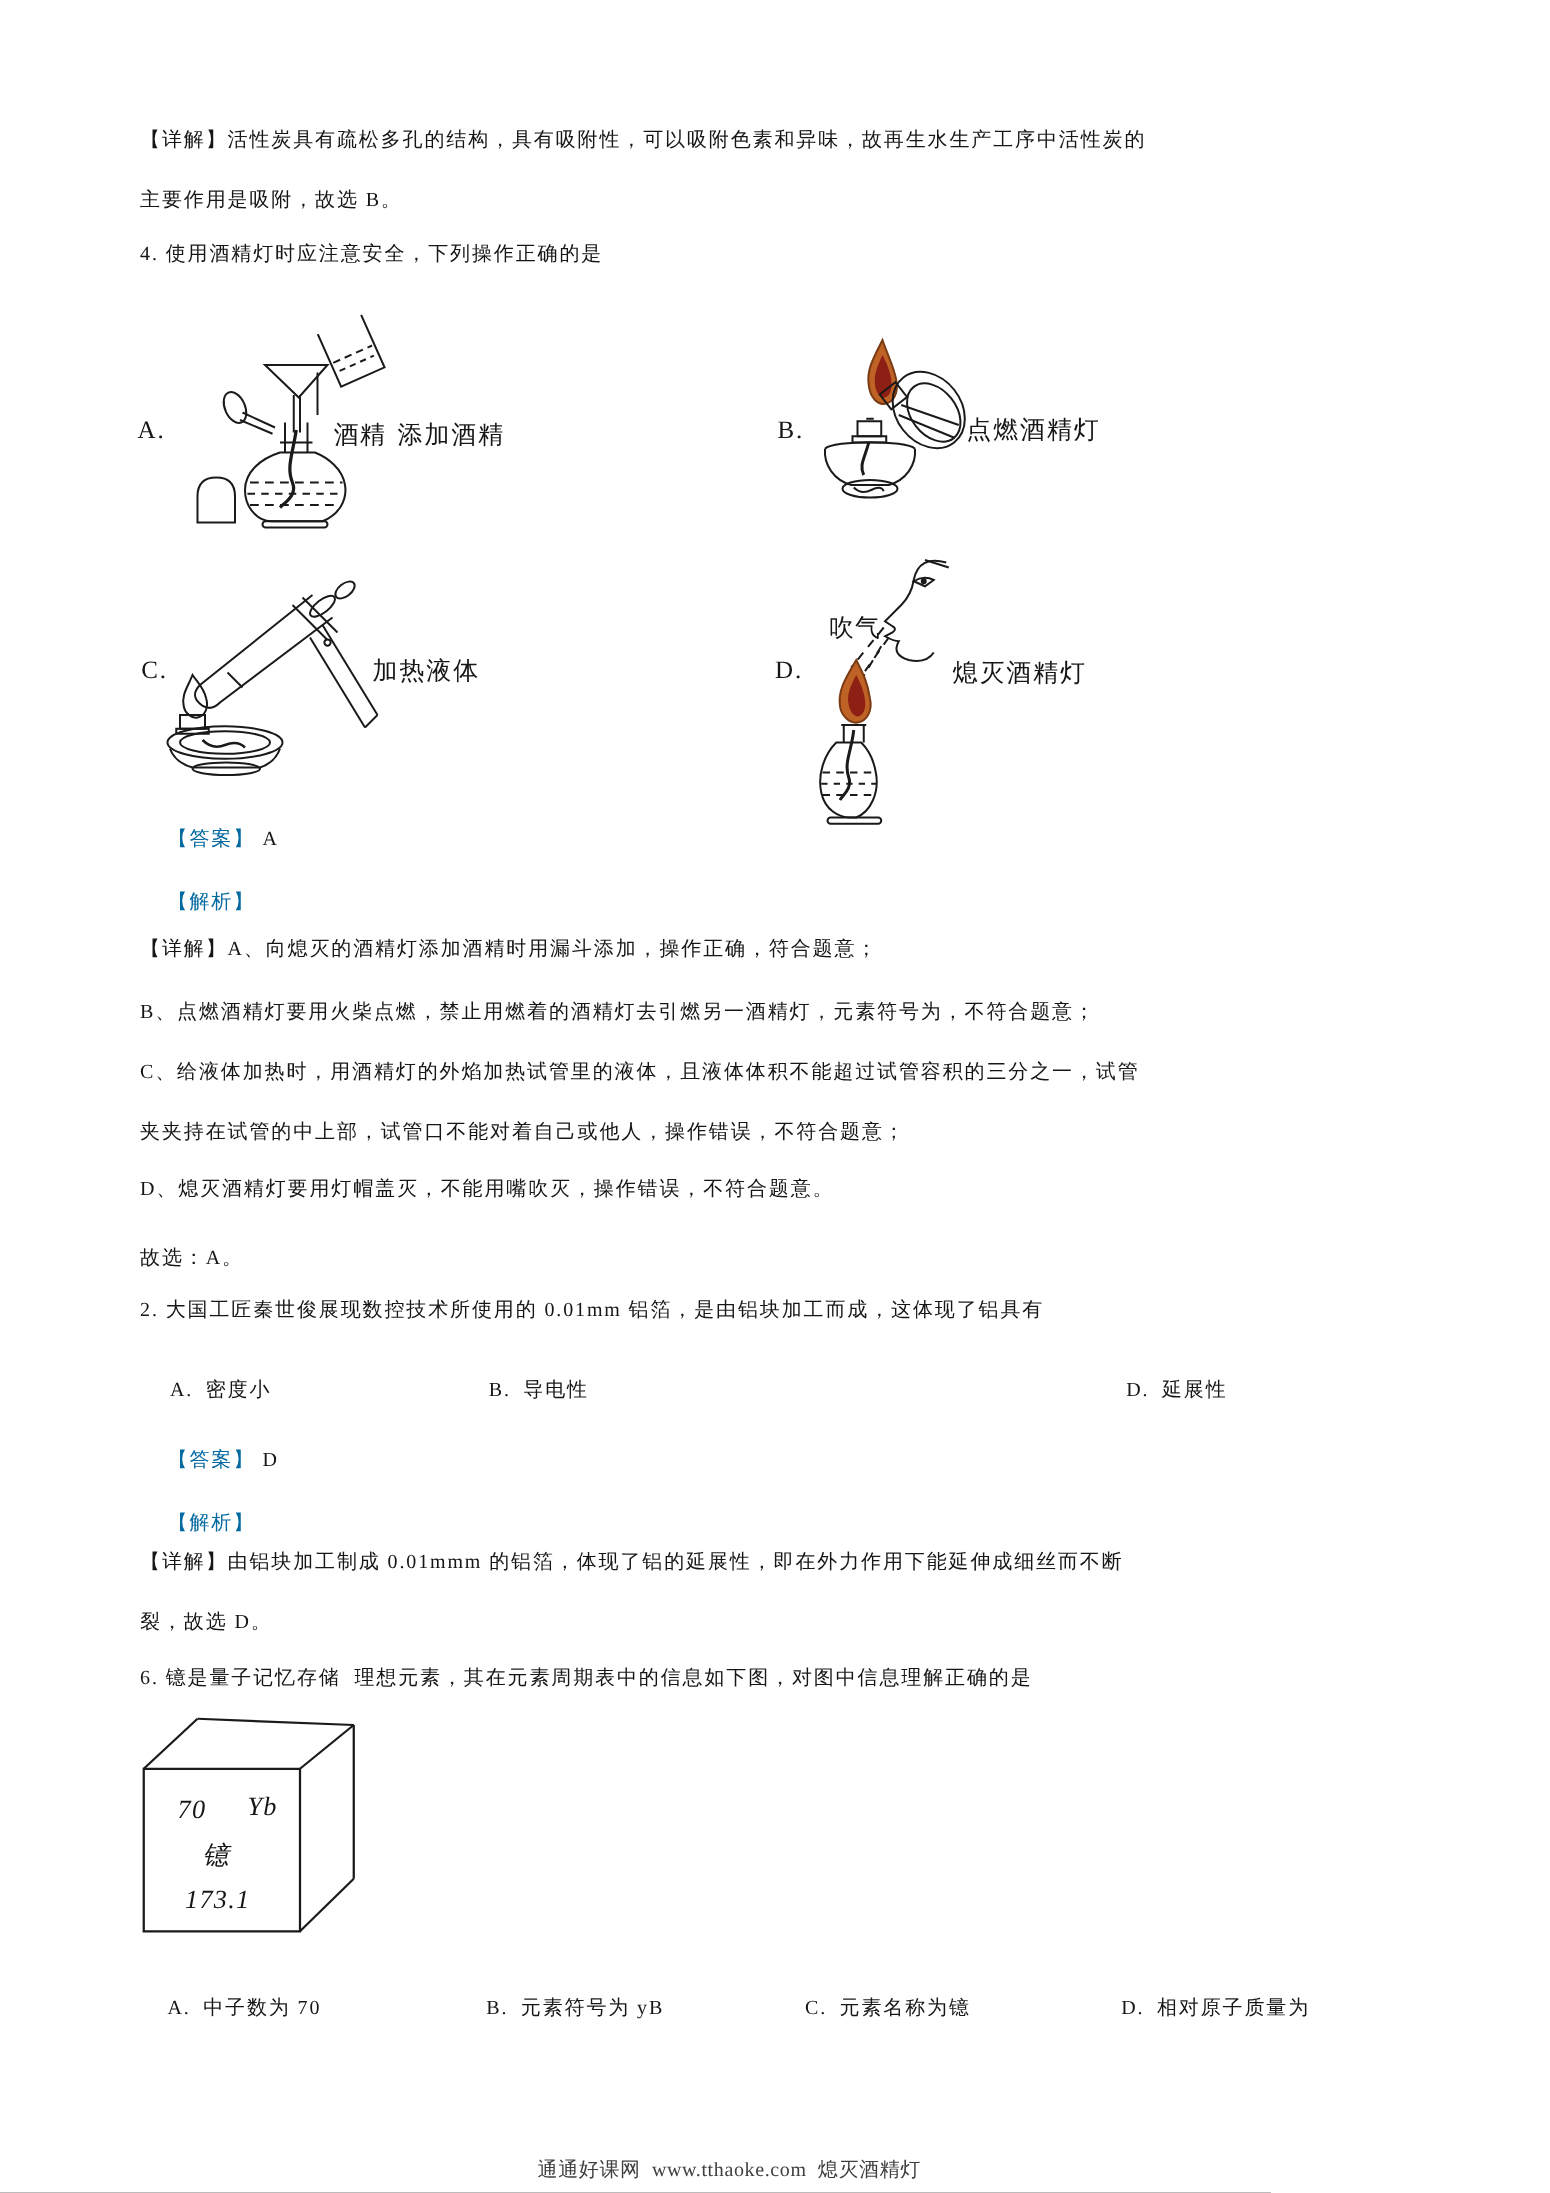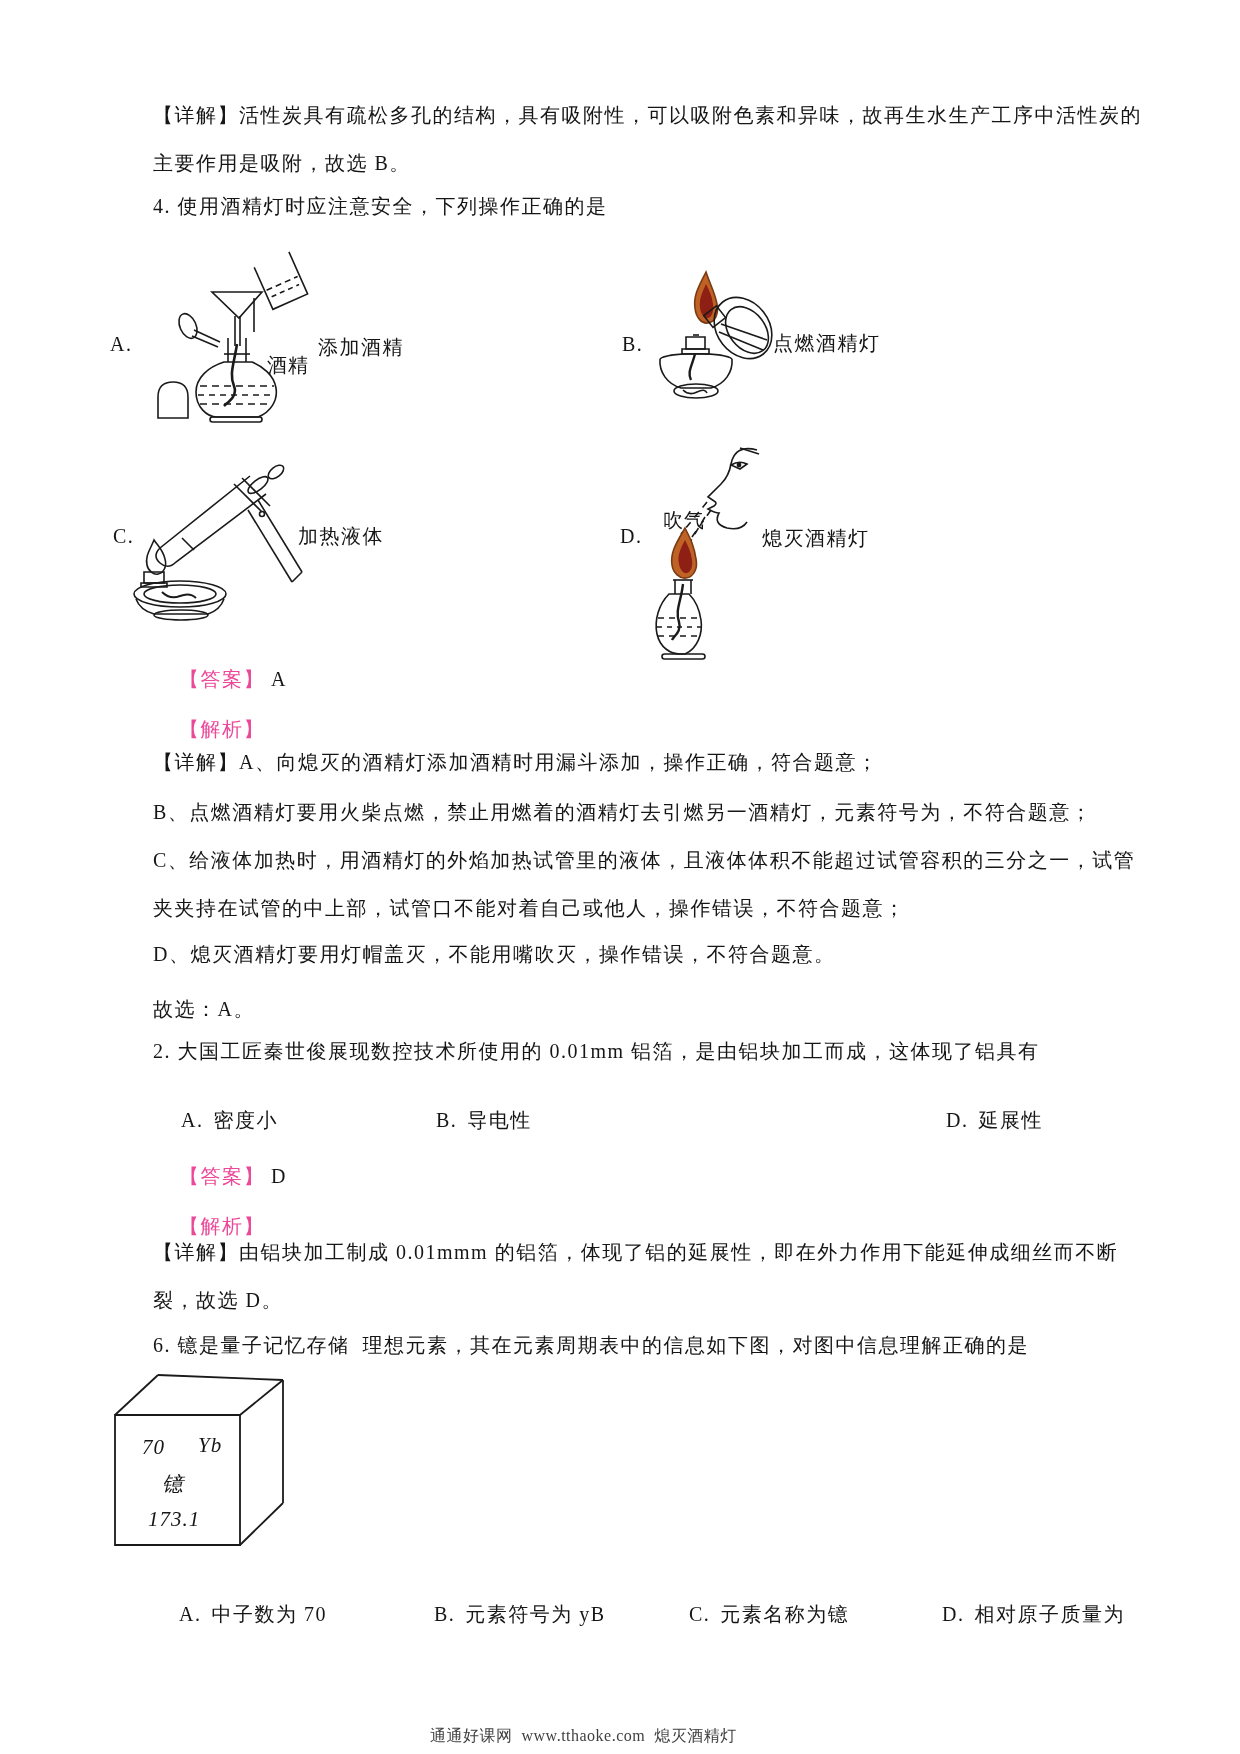--- a/index.html
+++ b/index.html
@@ -6,31 +6,30 @@
   .page{
     position:relative;
     width:1240px;height:1754px;
     background:#ffffff;
     font-family:"Liberation Serif","DejaVu Serif",serif;
     color:#161616;
     overflow:hidden;
   }
   .tline{
     position:absolute;
-    font-size:20px;
+    font-size:16px;
     letter-spacing:1.5px;
     white-space:pre;
     line-height:1.2;
-    margin-left:41px;
   }
-  .marker{color:#ec4899;}
+  .marker{color:#0369a1;}
   .ansletter{margin-left:6px;letter-spacing:0.5px;}
   .optletter{display:inline-block;margin-right:10px;}
   .cap{position:absolute;font-size:20px;letter-spacing:1.5px;white-space:pre;}
-  .small-label{position:absolute;font-size:20px;letter-spacing:1px;white-space:pre;margin-top:18px;}
+  .small-label{position:absolute;font-size:20px;letter-spacing:1px;white-space:pre;}
   .cube-txt{position:absolute;font-size:21px;letter-spacing:1px;white-space:pre;font-style:italic;}
   .footer{
     position:absolute;
     font-size:16px;color:#3f3f3f;letter-spacing:0.5px;white-space:pre;
   }
   svg{position:absolute;overflow:visible;}
   svg *{vector-effect:non-scaling-stroke;}
 </style>
 </head>
 <body>

